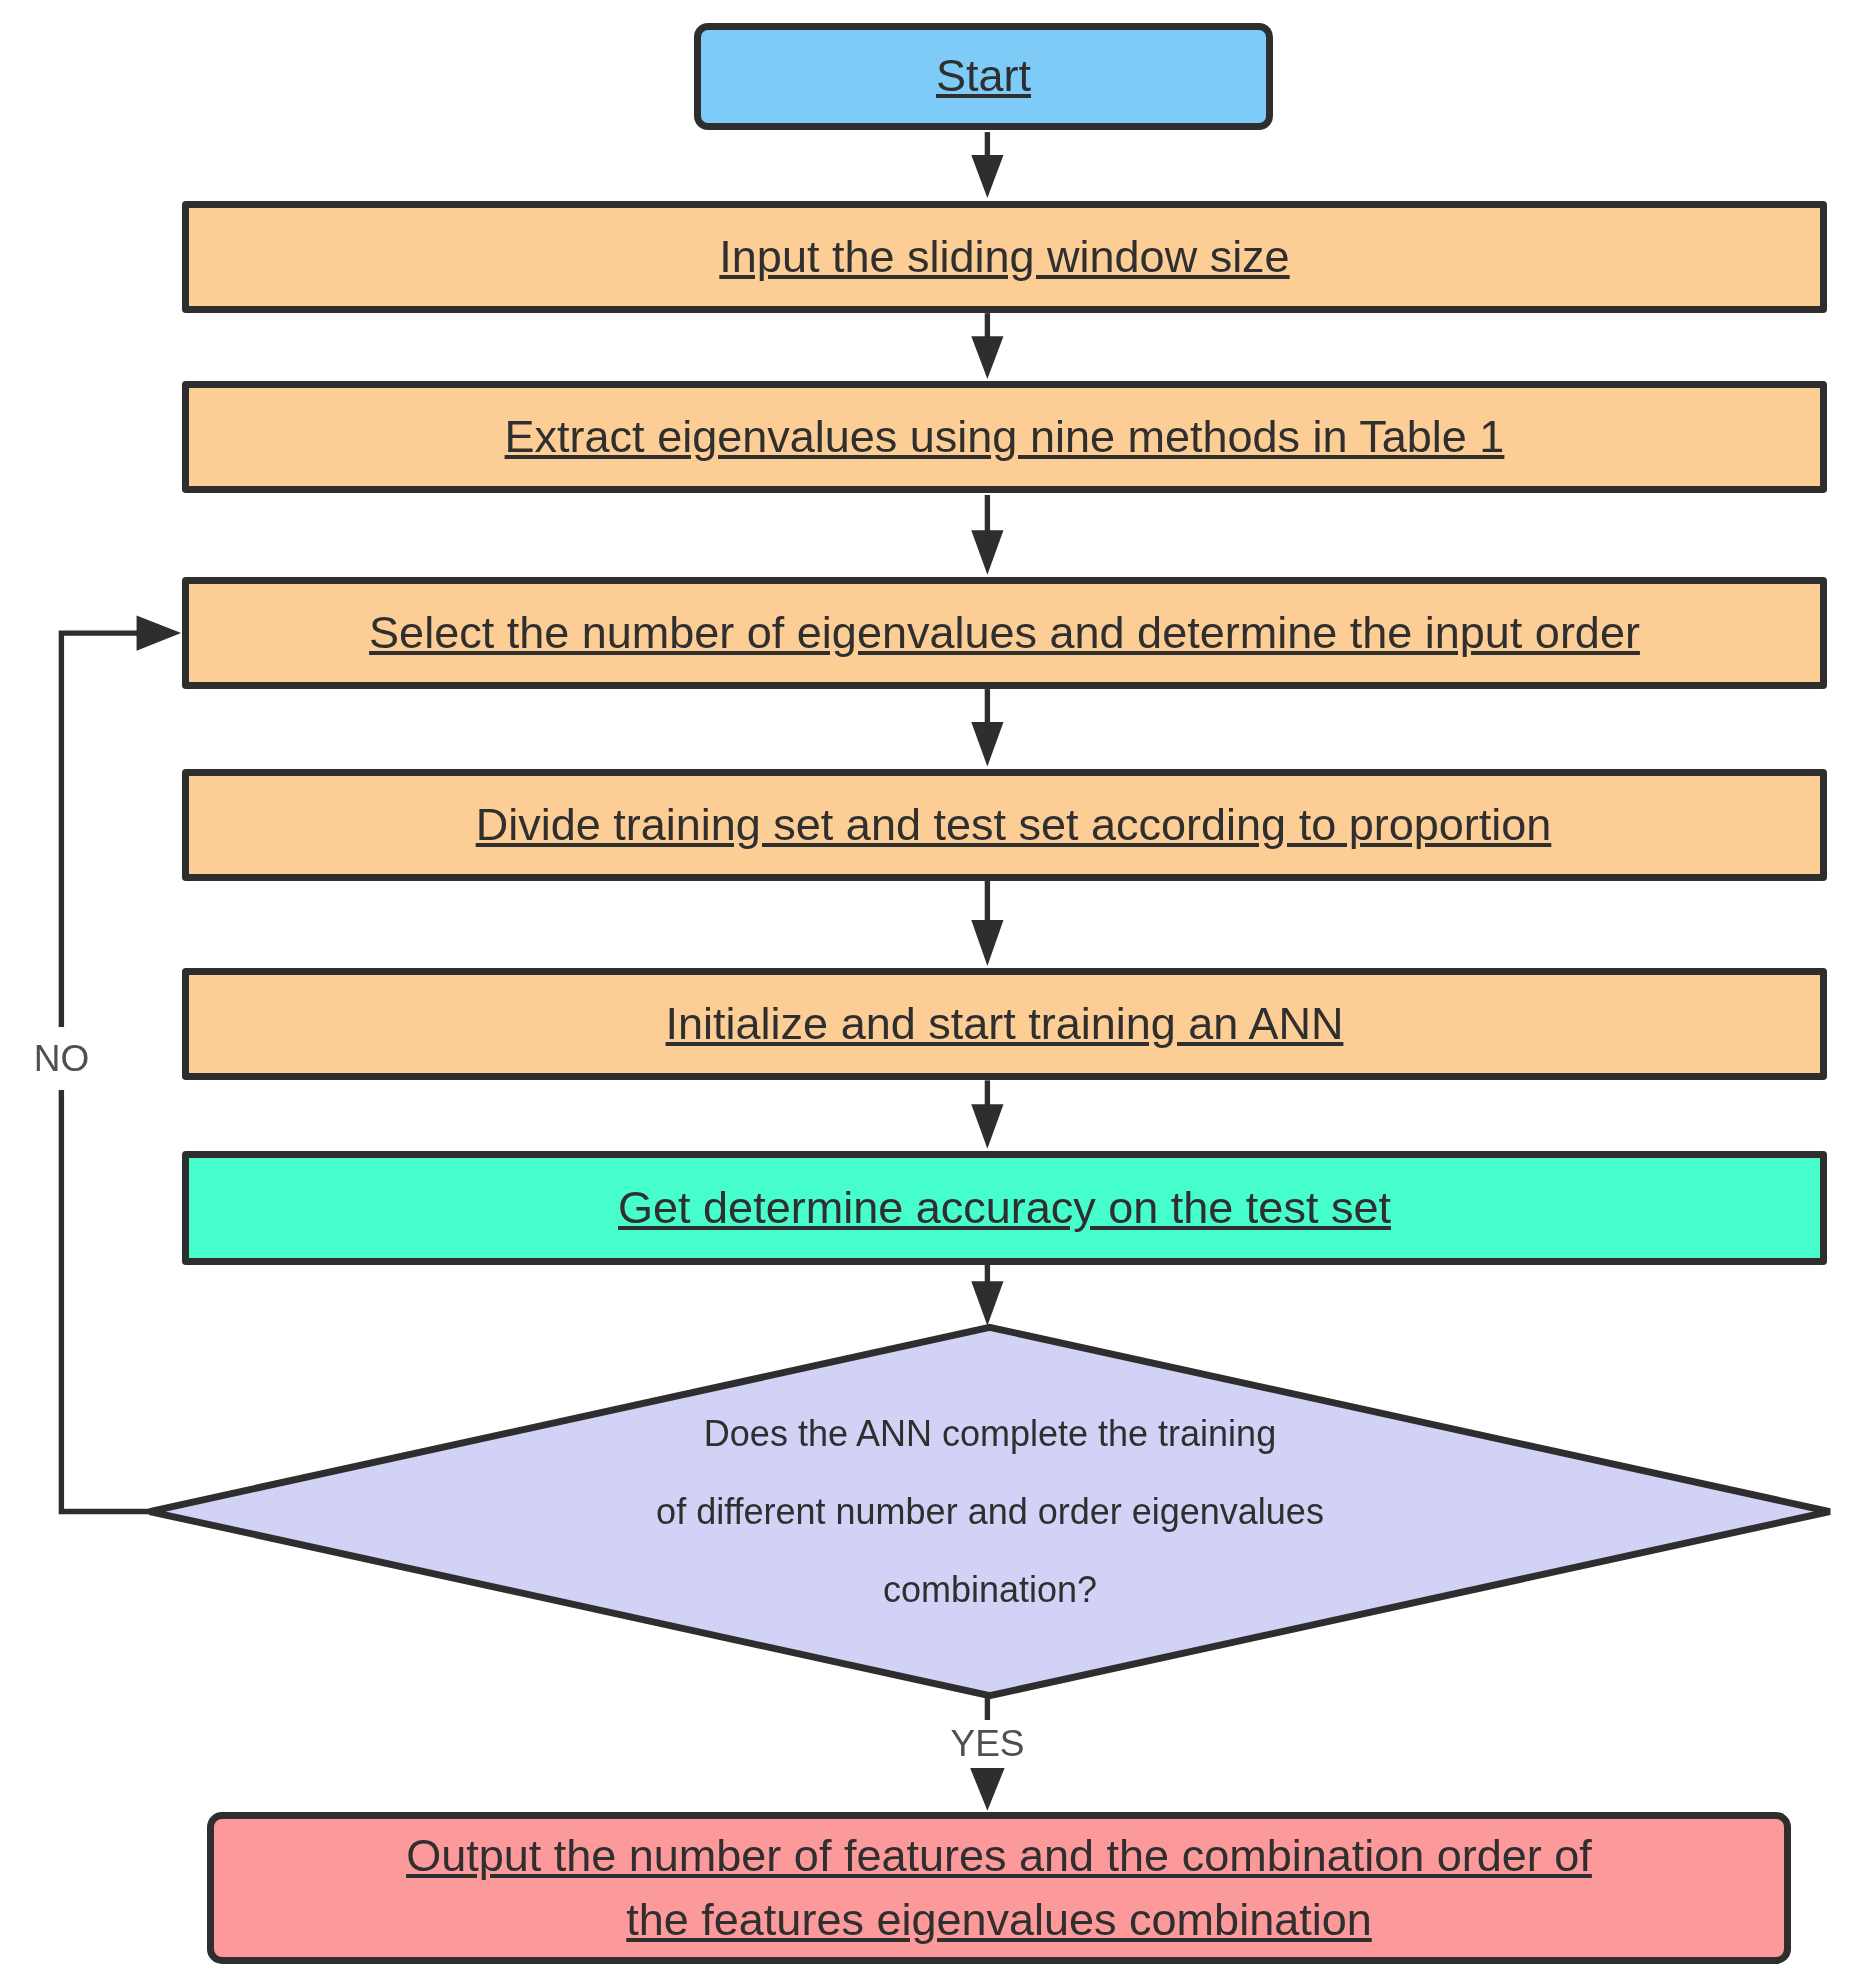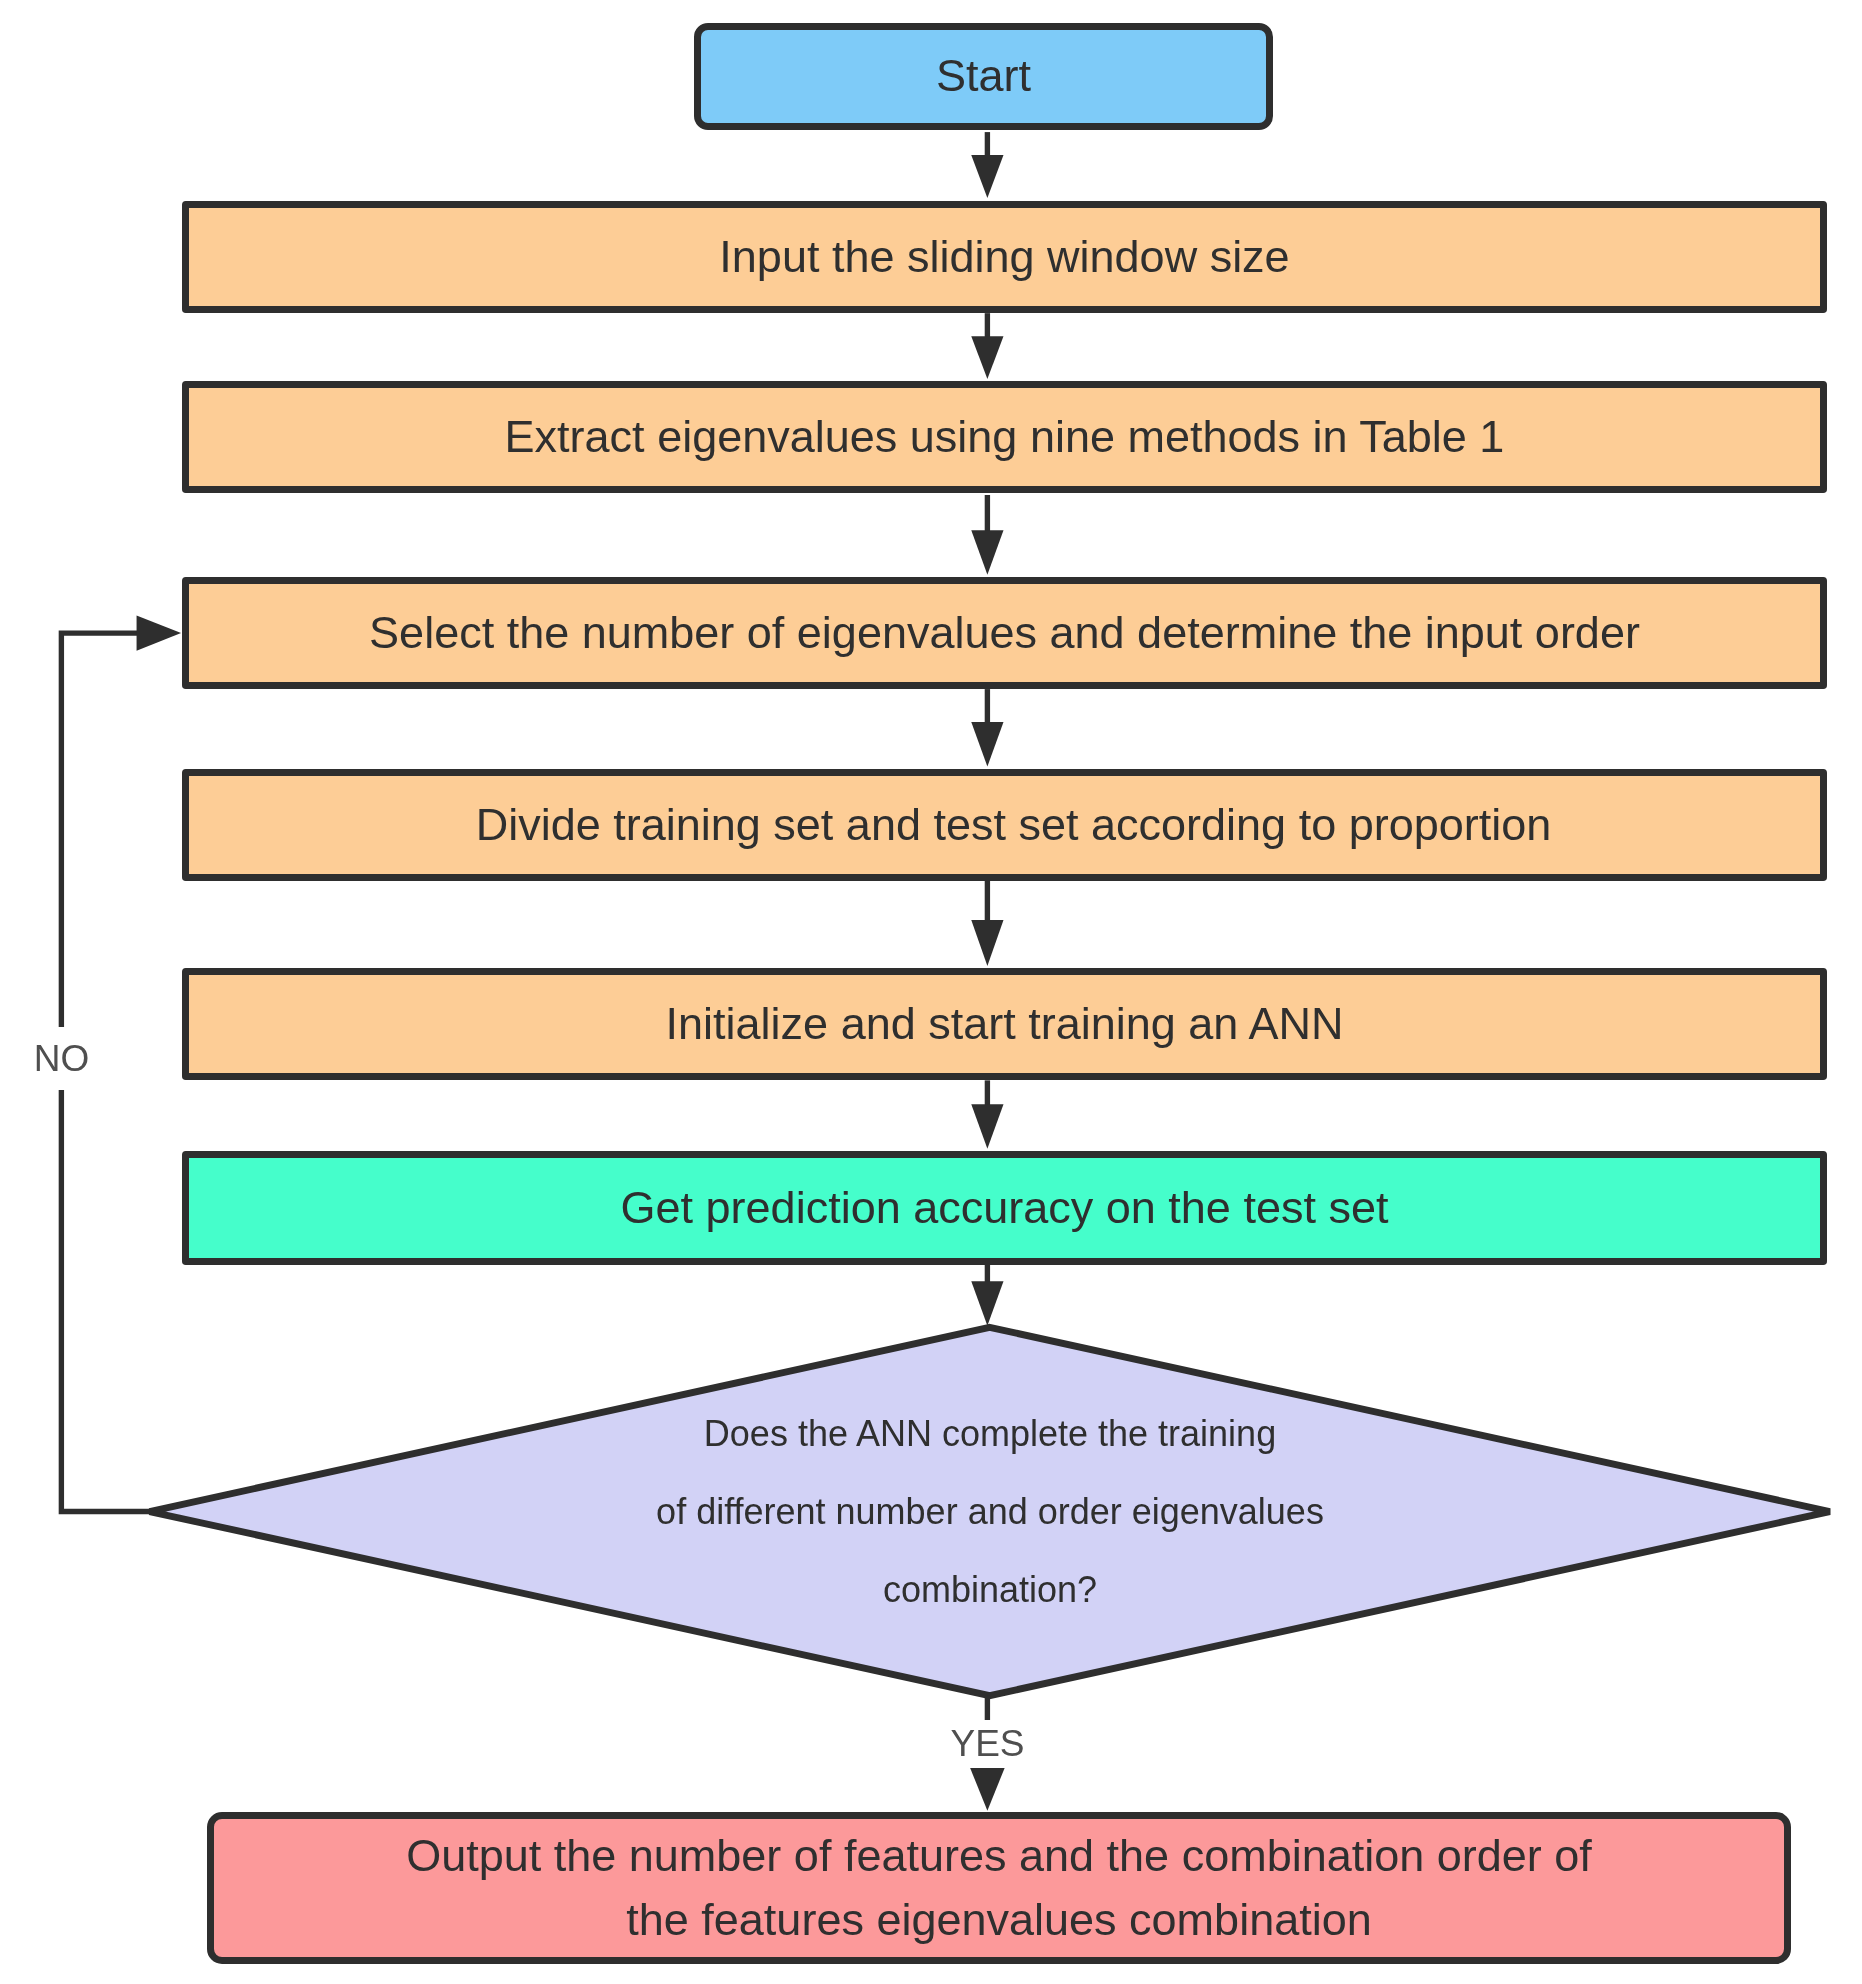--- a/index.html
+++ b/index.html
@@ -36,20 +36,21 @@
     box-sizing: border-box;
     display: flex;
     flex-direction: column;
     align-items: center;
     justify-content: center;
     text-align: center;
     border: 7px solid var(--stroke, #2E2E2E);
     font-size: 45px;
     line-height: 1.35;
     color: var(--text, #2F2F2F);
+    text-decoration: underline;
   }
   .node.start {
     left: 694px; top: 23px; width: 579px; height: 107px;
     background: var(--start-fill, #7ECBF8);
     border-radius: 14px;
   }
   .node.process {
     left: 182px; width: 1645px; height: 112px;
     background: var(--process-fill, #FDCD96);
     border-radius: 3.8px;
@@ -151,21 +152,21 @@
 
   <div class="node process p4">
     <span>Divide training set and test set according to proportion</span>
   </div>
 
   <div class="node process p5">
     <span>Initialize and start training an ANN</span>
   </div>
 
   <div class="node result r1">
-    <span>Get prediction accuracy on the test set</span>
+    <span>Get determine accuracy on the test set</span>
   </div>
 
   <div class="diamond-label">
     <span>Does the ANN complete the training</span>
     <span>of different number and order eigenvalues</span>
     <span>combination?</span>
   </div>
 
   <div class="node output">
     <span>Output the number of features and the combination order of</span>

